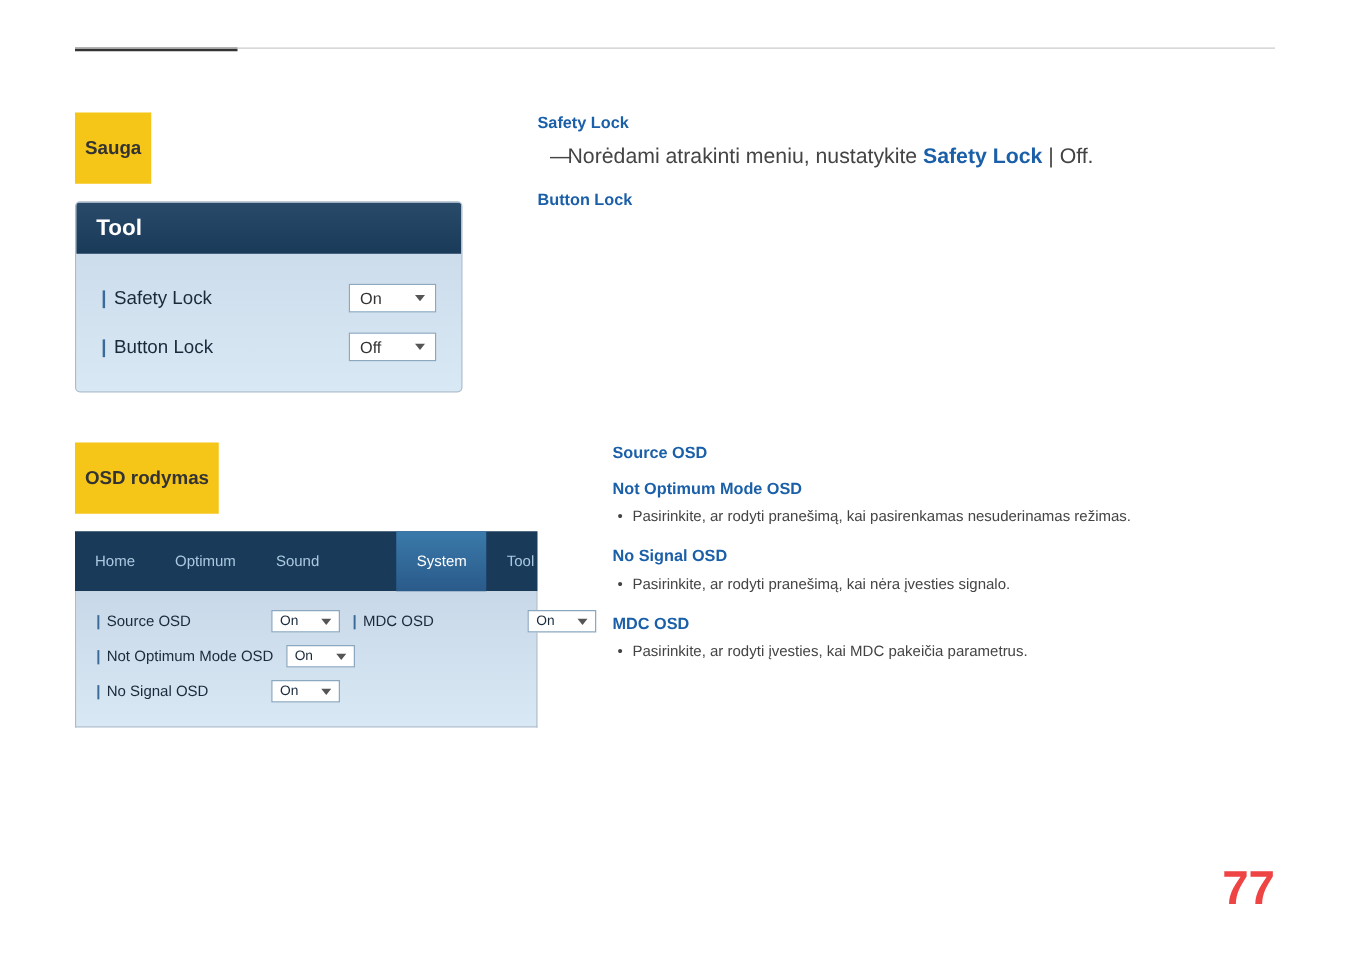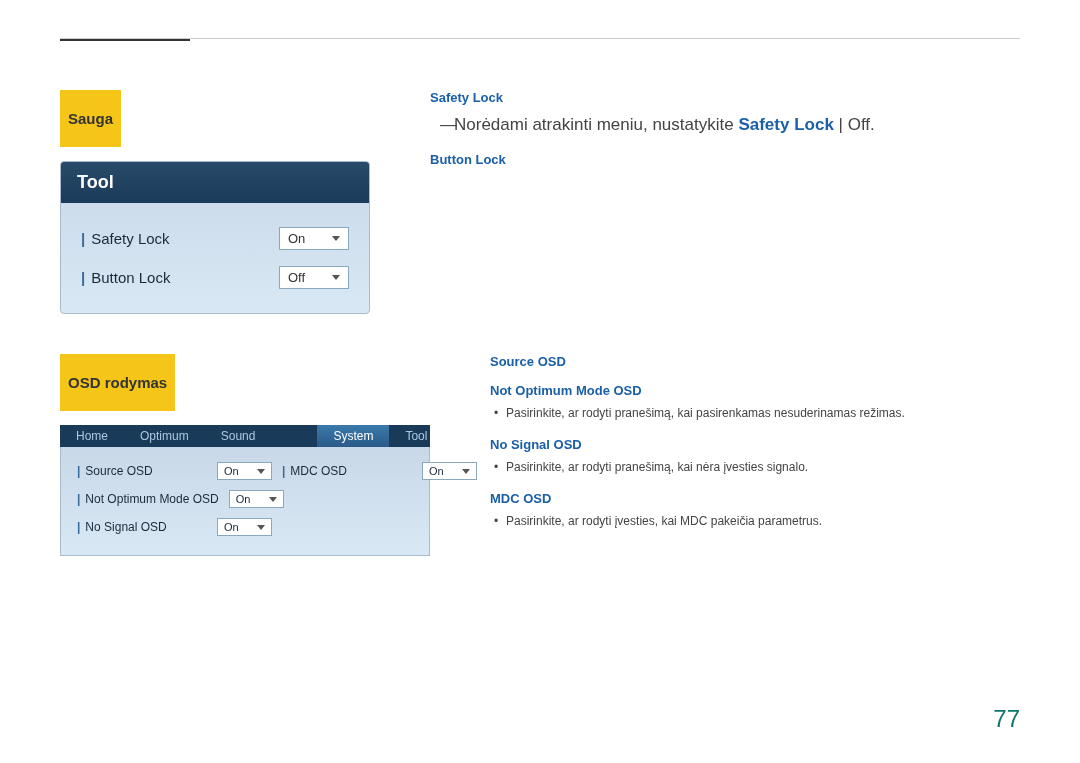--- a/index.html
+++ b/index.html
@@ -180,21 +180,21 @@
       width: 370px;
       flex-shrink: 0;
     }
 
     .osd-nav {
       display: flex;
       background: #1a3a5a;
     }
 
     .nav-tab {
-      padding: 4px 16px;
+      padding: 17px 16px;
       font-size: 12px;
       color: #aac8e0;
       cursor: pointer;
     }
 
     .nav-tab.active {
       background: linear-gradient(180deg, #3a7aaa 0%, #2a5a8a 100%);
       color: #fff;
       margin-left: 46px;
     }
@@ -238,23 +238,23 @@
       min-width: 55px;
       justify-content: space-between;
       gap: 5px;
     }
 
     
     .page-number {
       position: absolute;
       bottom: 30px;
       right: 60px;
-      font-size: 24px;
-      color: #0f766e;
-      font-weight: 400;
+      font-size: 38px;
+      color: #ef4444;
+      font-weight: 700;
     }
   </style>
 </head>
 <body>
 
 <div class="page-container">
 
   <div class="top-line-accent"></div>
   <div class="top-line"></div>
 

